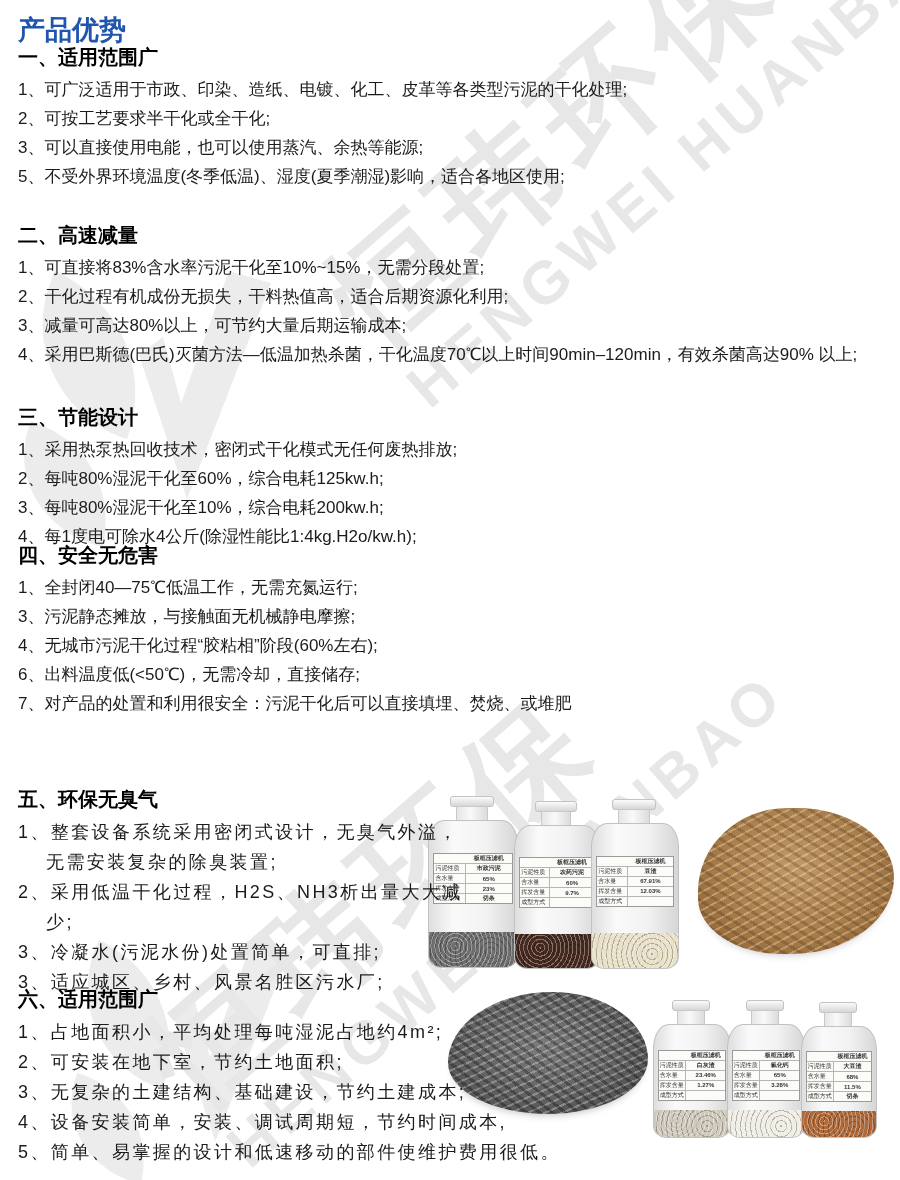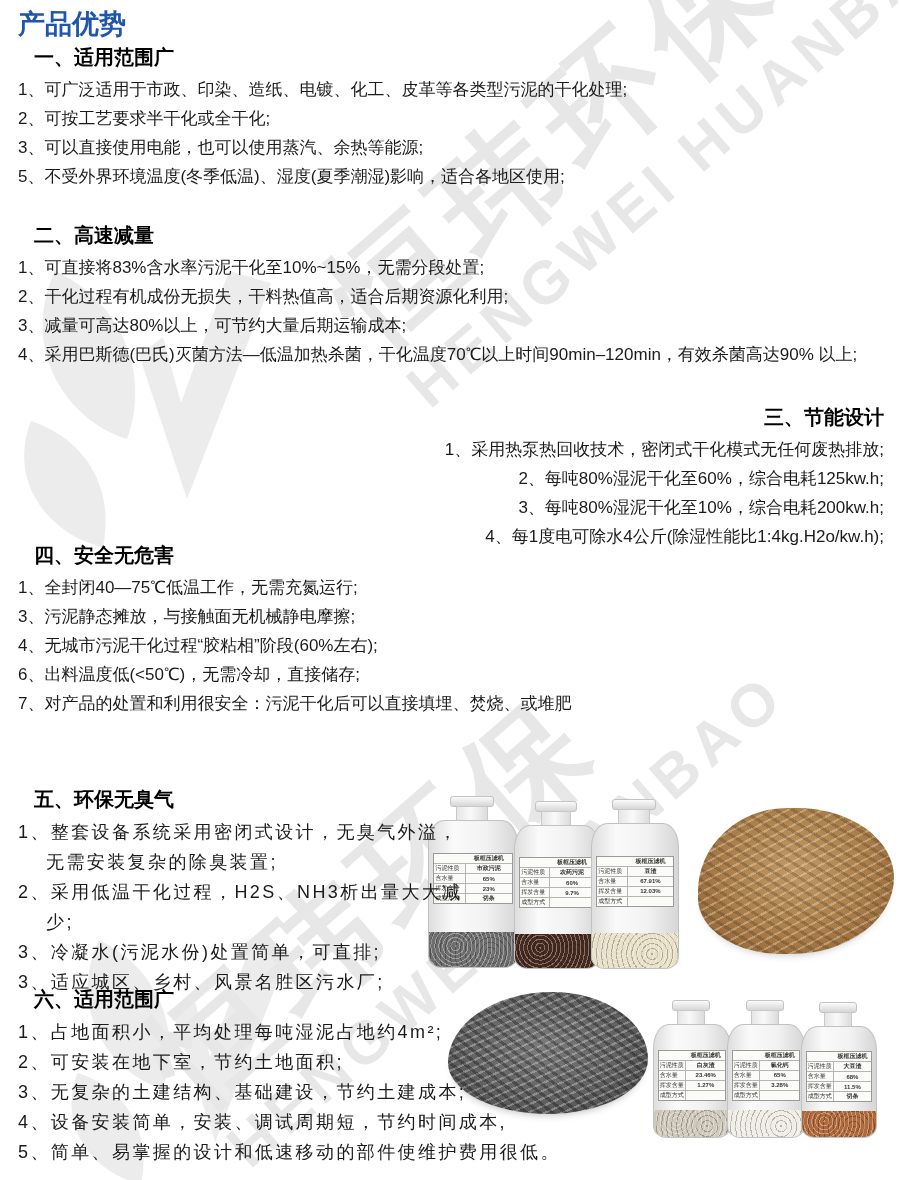--- a/index.html
+++ b/index.html
@@ -10,23 +10,23 @@
   
   .wm-layer{position:absolute;inset:0;z-index:0;overflow:hidden;}
   .wm-group{position:absolute;transform:rotate(-41deg);text-align:left;white-space:nowrap;}
   .wm-cn{font-size:122px;font-weight:bold;letter-spacing:14px;color:#e7e7e7;line-height:1.05;}
   .wm-en{font-size:60px;font-weight:bold;letter-spacing:7px;color:#e7e7e7;line-height:1.1;margin-top:6px;}
   .wm-a{left:285px;top:10px;}
   .wm-b{left:105px;top:770px;}
   .wm-logo{position:absolute;}
   
   .content{position:absolute;inset:0;z-index:2;}
-  .page-title{position:absolute;left:18px;top:6px;font-size:27px;font-weight:bold;color:#1f55ad;margin:0;}
+  .page-title{position:absolute;left:18px;top:12px;font-size:27px;font-weight:bold;color:#1f55ad;margin:0;}
   .section{position:absolute;left:18px;width:866px;}
-  .sec-heading{font-size:20px;font-weight:bold;color:#000;margin:0 0 5px 16px;line-height:26px;}
+  .sec-heading{font-size:20px;font-weight:bold;color:#000;margin:0 0 5px 0;line-height:26px;}
   .item{font-size:17px;line-height:29px;padding-left:28px;text-indent:-28px;}
   .sec-5{width:452px;}
   .sec-5 .item,.sec-6 .item{font-size:18px;line-height:30px;letter-spacing:2.4px;}
   .sec-6{width:560px;}
   .sec-6 .item{white-space:nowrap;}
   
   .photo{position:absolute;z-index:1;}
   .bottle{position:absolute;}
   .bottle .lip{margin:0 auto;width:48%;height:9px;background:linear-gradient(#fbfbfb,#d6d6d6);border:1px solid #c3c3c3;border-radius:3px;}
   .bottle .neck{margin:-1px auto 0;width:34%;height:13px;background:linear-gradient(90deg,#e6e6e6,#f9f9f9 45%,#dcdcdc);border:1px solid #c8c8c8;}
@@ -270,21 +270,21 @@
         <div class="item">3、可以直接使用电能，也可以使用蒸汽、余热等能源;</div>
         <div class="item">5、不受外界环境温度(冬季低温)、湿度(夏季潮湿)影响，适合各地区使用;</div>
       </div>
       <div class="section sec-2" style="top: 222px;">
         <h2 class="sec-heading">二、高速减量</h2>
         <div class="item">1、可直接将83%含水率污泥干化至10%~15%，无需分段处置;</div>
         <div class="item">2、干化过程有机成份无损失，干料热值高，适合后期资源化利用;</div>
         <div class="item">3、减量可高达80%以上，可节约大量后期运输成本;</div>
         <div class="item">4、采用巴斯德(巴氏)灭菌方法—低温加热杀菌，干化温度70℃以上时间90min–120min，有效杀菌高达90% 以上;</div>
       </div>
-      <div class="section sec-3" style="top: 404px; text-align: right;">
+      <div class="section sec-3" style="top: 404px;">
         <h2 class="sec-heading">三、节能设计</h2>
         <div class="item">1、采用热泵热回收技术，密闭式干化模式无任何废热排放;</div>
         <div class="item">2、每吨80%湿泥干化至60%，综合电耗125kw.h;</div>
         <div class="item">3、每吨80%湿泥干化至10%，综合电耗200kw.h;</div>
         <div class="item">4、每1度电可除水4公斤(除湿性能比1:4kg.H2o/kw.h);</div>
       </div>
       <div class="section sec-4" style="top: 542px;">
         <h2 class="sec-heading">四、安全无危害</h2>
         <div class="item">1、全封闭40—75℃低温工作，无需充氮运行;</div>
         <div class="item">3、污泥静态摊放，与接触面无机械静电摩擦;</div>

